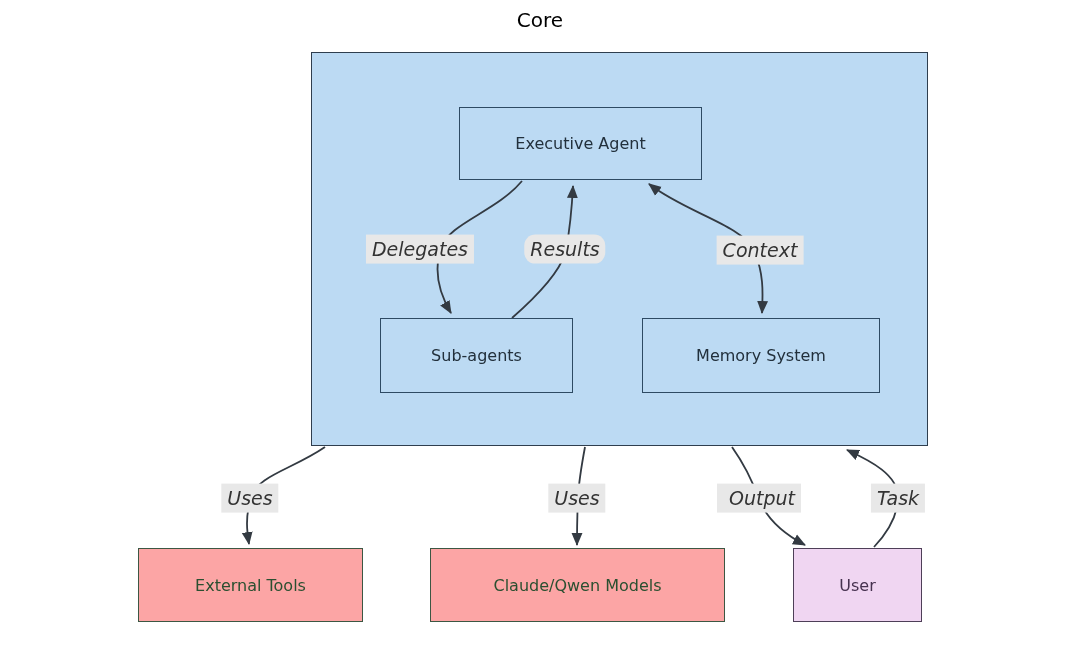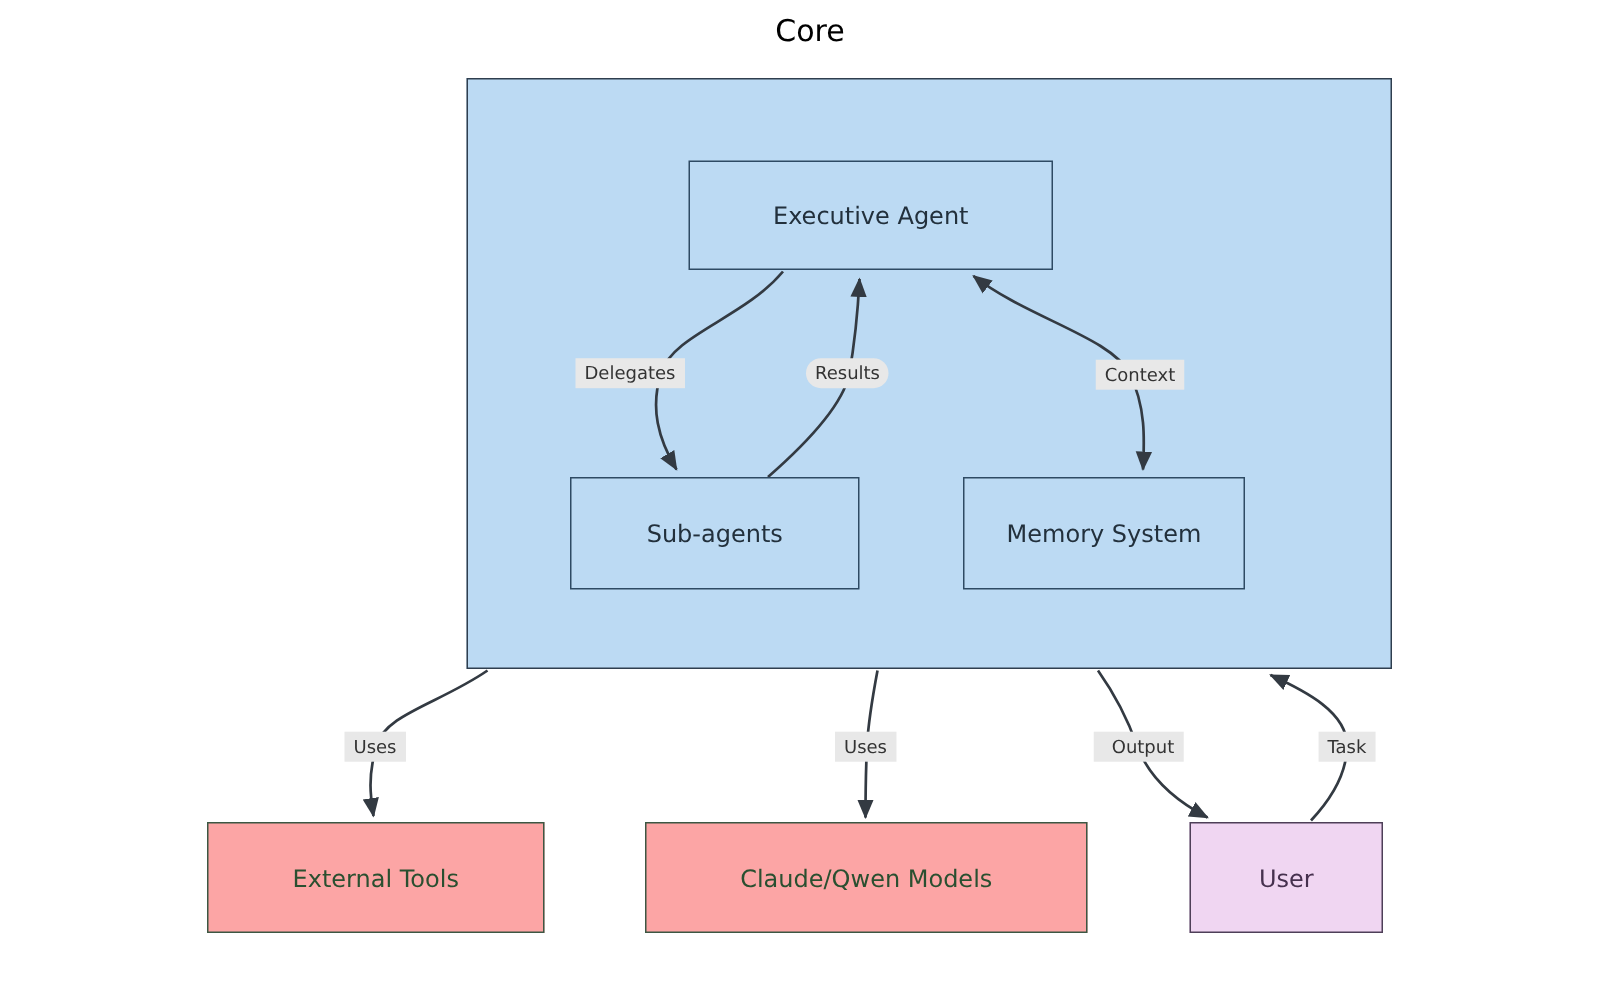--- a/index.html
+++ b/index.html
@@ -69,35 +69,36 @@
     border: 1.6px solid #3c5743;
     color: #2a4f30;
   }
   .node-pink {
     background: #f0d6f2;
     border: 1.8px solid #4e3f58;
     color: #46314f;
   }
   #node-executive-agent { left: 459px; top: 107px; width: 243px; height: 73px; }
   #node-sub-agents      { left: 380px; top: 318px; width: 193px; height: 75px; }
-  #node-memory-system   { left: 642px; top: 318px; width: 188px; height: 75px; }
+  #node-memory-system   { left: 642px; top: 318px; width: 238px; height: 75px; }
   #node-external-tools  { left: 138px; top: 548px; width: 225px; height: 74px; }
   #node-models          { left: 430px; top: 548px; width: 295px; height: 74px; }
   #node-user            { left: 793px; top: 548px; width: 129px; height: 74px; }
   
   .edge-label {
     position: absolute;
     transform: translate(-50%, -50%);
     background: #e8e8e8;
     color: #333333;
-    font-size: 12px;
+    font-size: 19px;
     line-height: 1.2;
     padding: 3px 6px;
     white-space: nowrap;
     z-index: 4;
+    font-style: italic;
   }
   #label-delegates { left: 420px; top: 249px; }
   #label-results   { left: 565px; top: 249px; border-radius: 11px; }
   #label-context   { left: 760px; top: 250px; }
   #label-uses-tools  { left: 250px; top: 498px; }
   #label-uses-models { left: 577px; top: 498px; }
   #label-output    { left: 759px; top: 498px; padding-left: 12px; }
   #label-task      { left: 898px; top: 498px; }
 </style>
 </head>

